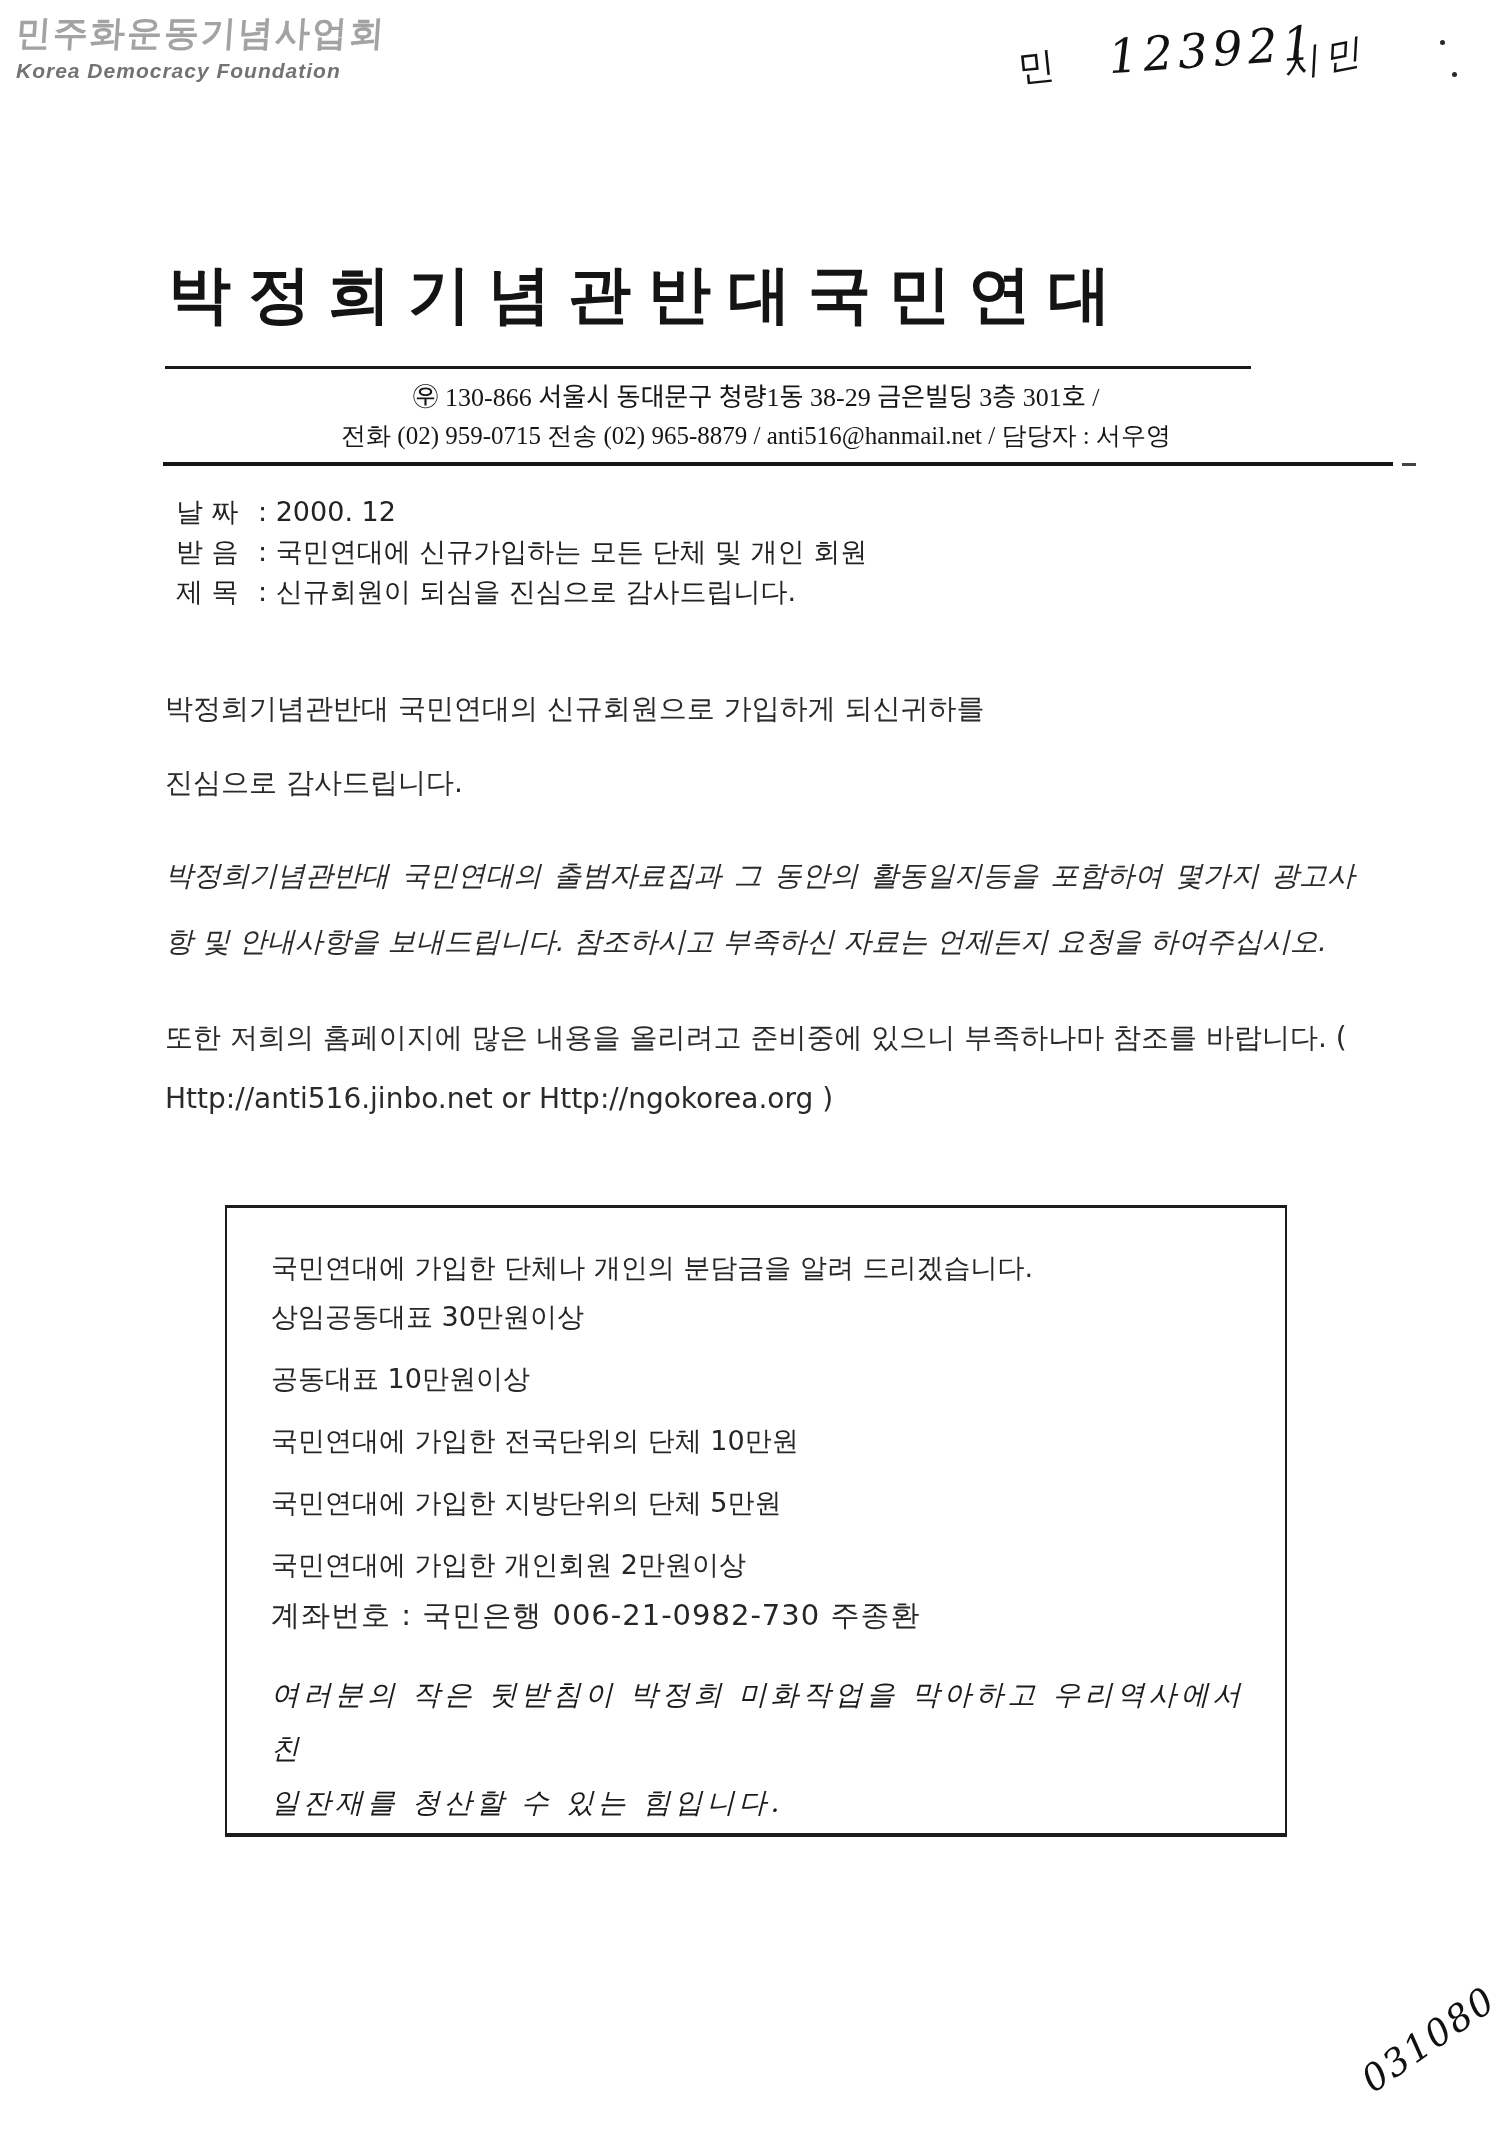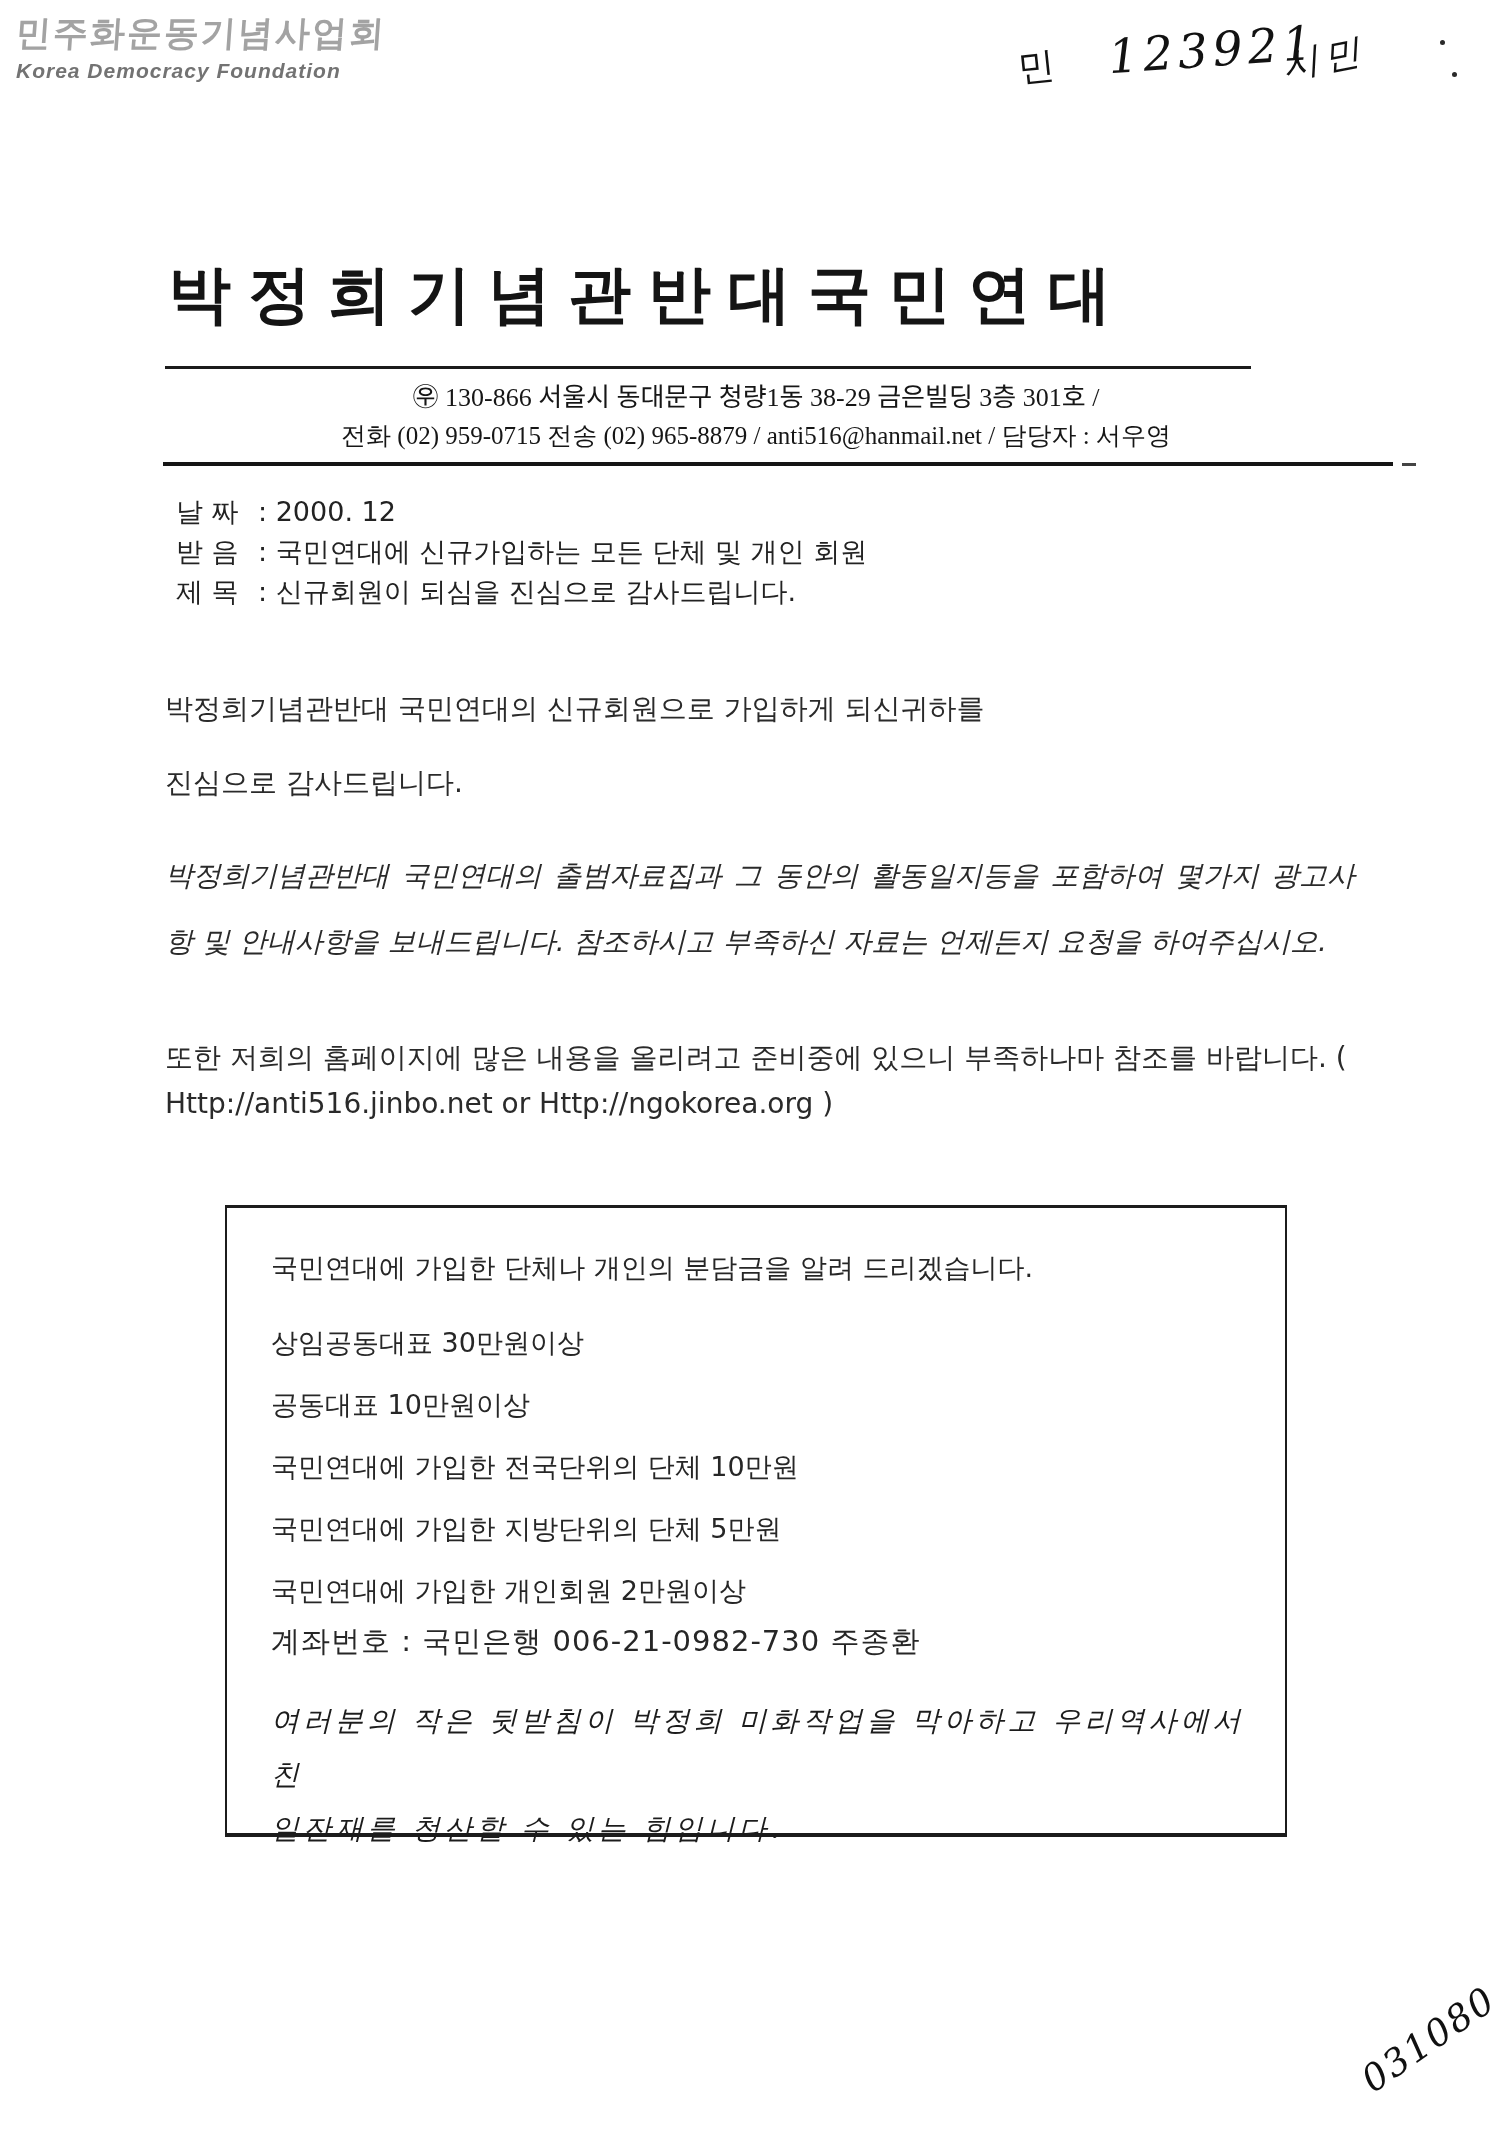--- a/index.html
+++ b/index.html
@@ -46,28 +46,28 @@
   
   .meta{position:absolute;left:176px;top:492px;font-size:27px;line-height:40px;color:#222;}
   .meta-row{white-space:nowrap;}
   .meta-label{display:inline-block;min-width:82px;}
   
   .para{position:absolute;left:165px;width:1190px;font-size:28px;color:#2a2a2a;}
   .para1{top:690px;}
   .para1-l1{display:flex;justify-content:flex-start;}
   .para1-l2{margin-top:36px;}
   .para2{top:843px;line-height:66px;text-align:justify;font-style:italic;}
-  .para3{top:1035px;line-height:46px;}
+  .para3{top:1007px;line-height:61px;}
   
   .fee-box{
     position:absolute;left:225px;top:1205px;width:1062px;height:632px;
     border:2px solid #1c1c1c;border-top-width:3px;border-bottom-width:4px;
     box-sizing:border-box;padding:42px 28px 0 44px;color:#262626;
   }
-  .fee-intro{font-size:27px;margin-bottom:26px;}
+  .fee-intro{font-size:27px;}
   .fee-item{font-size:27px;line-height:62px;}
   .fee-account{font-size:29px;letter-spacing:1px;}
   .fee-note{
     margin-top:32px;font-family:"DejaVu Serif",serif;font-style:italic;
     font-size:28px;line-height:54px;letter-spacing:4px;color:#1c1c1c;
   }
   
   .hw-bottom{
     position:absolute;left:1352px;top:2018px;
     font-family:"DejaVu Serif",serif;font-size:37px;font-style:italic;

